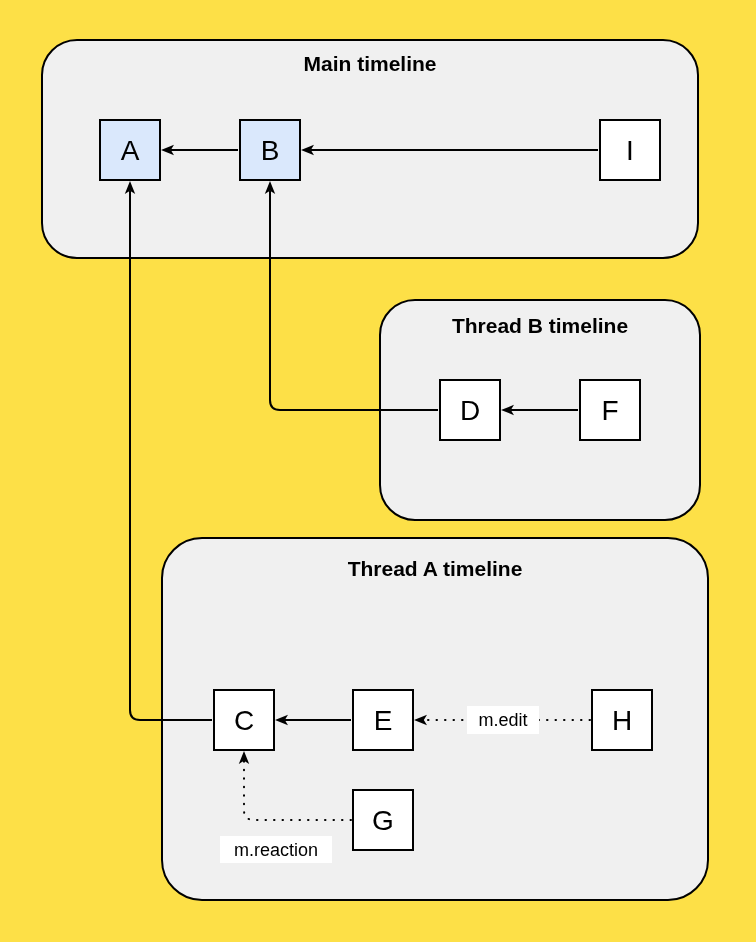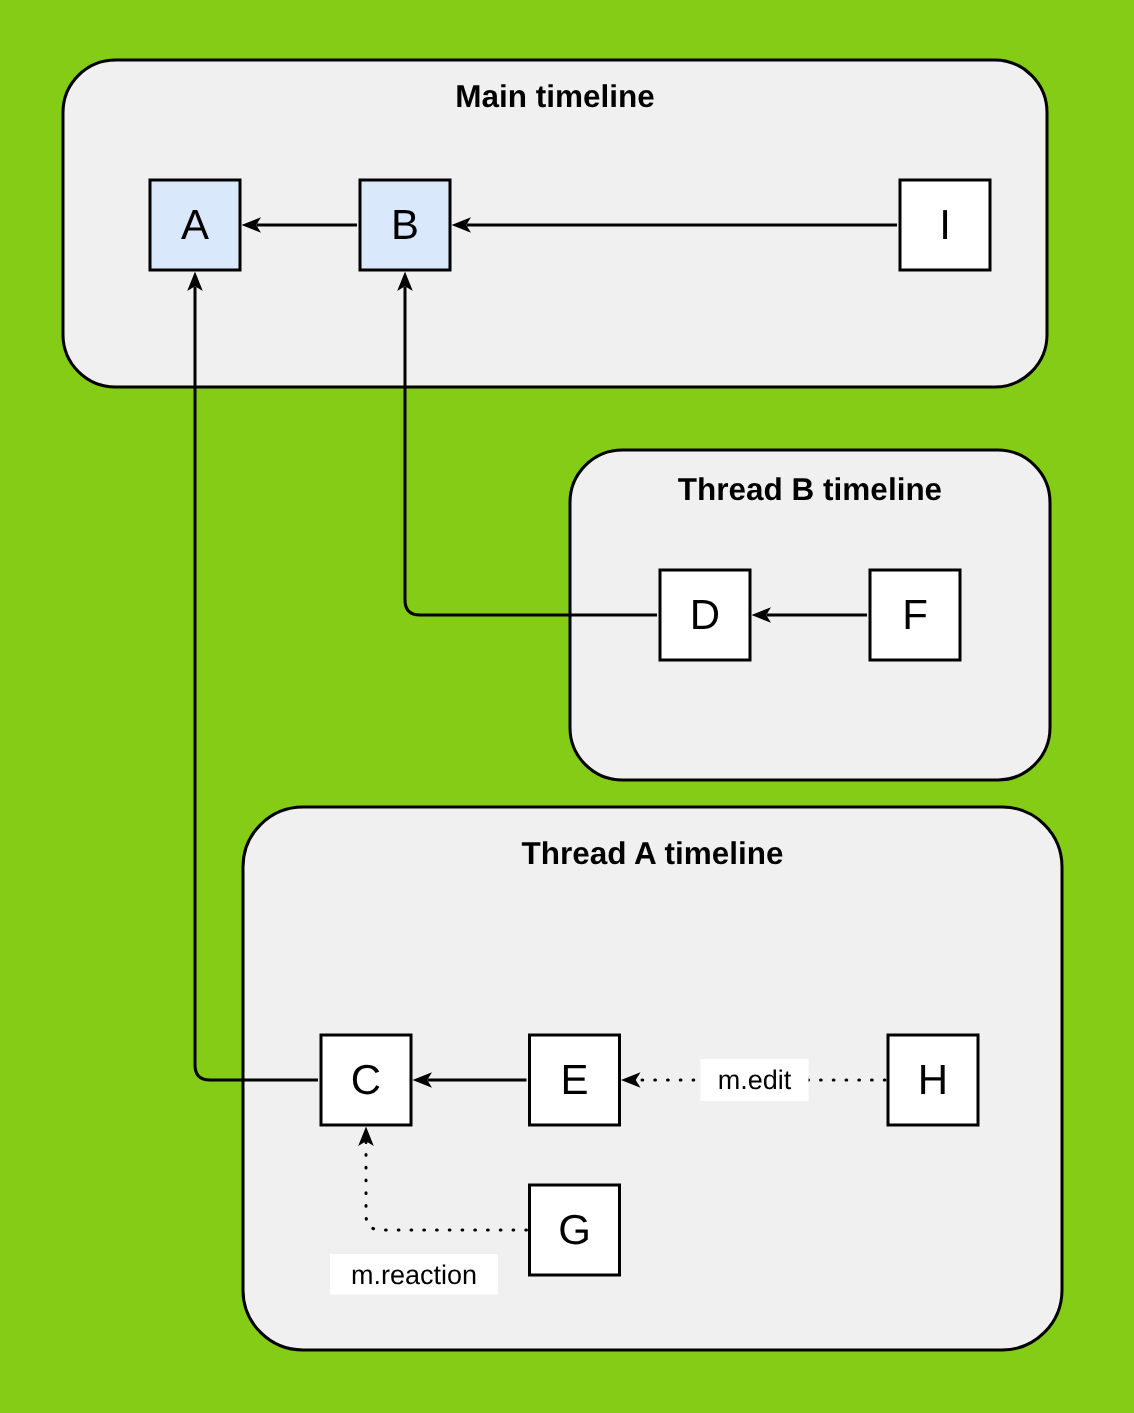--- a/index.html
+++ b/index.html
@@ -1,16 +1,16 @@
 <!DOCTYPE html>
 <html><head>
 <meta charset="utf-8">
 <style>
   html,body { margin:0; padding:0; background:#ffffff; }
-  .canvas { width:756px; height:942px; position:relative; background:#84cc16; }
+  .canvas { width:756px; height:942px; position:relative; background:#fde047; }
   svg { display:block; }
   text {
     font-family: "Liberation Sans", "DejaVu Sans", sans-serif;
     fill:#000000;
   }
   .container-title { font-size:21px; font-weight:bold; text-anchor:middle; }
   .node-label      { font-size:28px; font-weight:normal; text-anchor:middle; }
   .edge-label      { font-size:18px; font-weight:normal; text-anchor:middle; }
   .container-rect  { stroke-width:2; }
   .node-rect       { stroke-width:2; }

